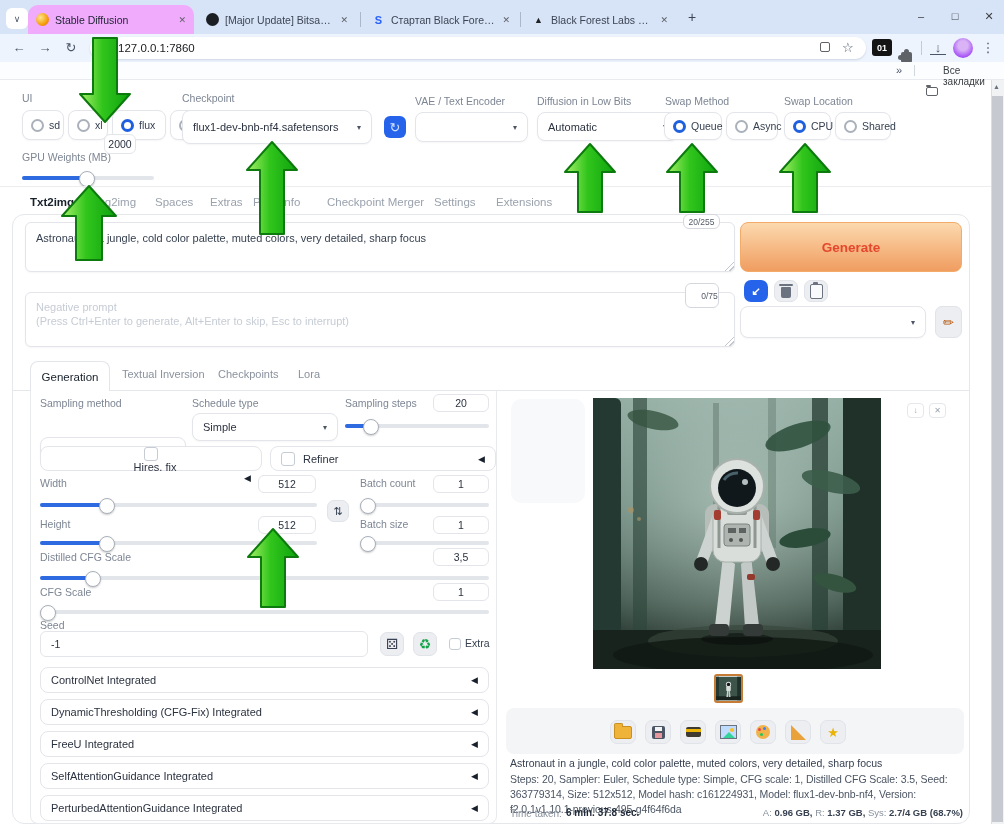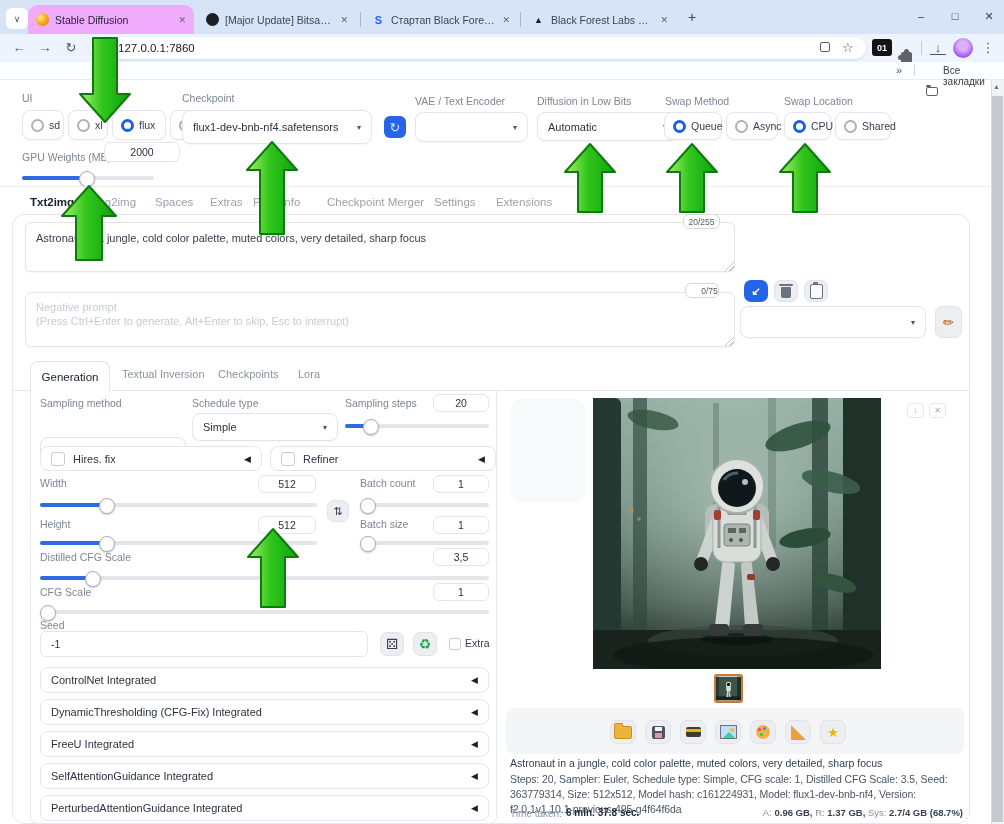--- a/index.html
+++ b/index.html
@@ -159,21 +159,21 @@
   <div class="abs gbox rpill" style="left:112px;top:110px;width:54px;height:30px;">
     <span class="radio on"></span>
       <span class="rlabel">flux</span>
   </div>
   <div class="abs gbox rpill" style="left:170px;top:110px;width:42px;height:30px;">
     <span class="radio"></span>
       <span class="rlabel">all</span>
   </div>
 
   <div class="abs flabel" style="left:22px;top:151px;">GPU Weights (MB)</div>
-  <div class="abs inp" style="left:104px;top:142px;width:76px;height:20px;">2000</div>
+  <div class="abs inp" style="left:104px;top:134px;width:32px;height:20px;">2000</div>
   <div class="abs slider" style="left:22px;top:176px;width:132px;">
     <div class="sfill" style="width:64px;"></div>
       <div class="knob" style="left:57px;"></div>
   </div>
 
   <div class="abs flabel" style="left:182px;top:92px;">Checkpoint</div>
   <div class="abs gbox dd" style="left:182px;top:110px;width:190px;height:34px;">
     <span>flux1-dev-bnb-nf4.safetensors</span>
     <span class="caret">▾</span>
   </div>
@@ -223,28 +223,31 @@
   <div class="abs mtab" style="left:434px;top:196px;">Settings</div>
   <div class="abs mtab" style="left:496px;top:196px;">Extensions</div>
 
   <div class="abs" style="left:12px;top:214px;width:958px;height:610px;border:1px solid #e5e7eb;border-radius:12px;"></div>
 
   <div class="abs gbox" style="left:25px;top:222px;width:710px;height:50px;border-radius:6px;">
     <div style="padding:9px 10px;font-size:11px;color:#374151;">Astronaut in a jungle, cold color palette, muted colors, very detailed, sharp focus</div>
   </div>
   <div class="abs rz" style="left:725px;top:262px;"></div>
   <div class="abs badge" style="left:683px;top:214px;width:37px;height:15px;">20/255</div>
-  <div class="abs badge" style="left:685px;top:283px;width:34px;height:15px;padding-left:15px;">0/75</div>
+  <div class="abs badge" style="left:685px;top:283px;width:34px;height:25px;padding-left:15px;">0/75</div>
 
   <div class="abs gbox" style="left:25px;top:292px;width:710px;height:55px;border-radius:6px;">
     <div style="padding:8px 10px 0;font-size:11px;color:#c6ccd5;">Negative prompt</div>
     <div style="padding:2px 10px 0;font-size:11px;color:#c6ccd5;">(Press Ctrl+Enter to generate, Alt+Enter to skip, Esc to interrupt)</div>
   </div>
   <div class="abs rz" style="left:725px;top:337px;"></div>
 
+  <div class="abs" style="left:740px;top:222px;width:222px;height:50px;border-radius:8px;border:1px solid #f3ab6a;background:linear-gradient(180deg,#fcd9ae,#f09d60);display:flex;align-items:center;justify-content:center;font-size:13.5px;font-weight:bold;color:#e5472c;">
+      <span>Generate</span>
+    </div>
   <div class="abs" style="left:744px;top:280px;width:24px;height:22px;background:#2563eb;border-radius:7px;display:flex;align-items:center;justify-content:center;color:#fff;font-size:11px;font-weight:bold;">
       <span>↙</span>
     </div>
   <div class="abs iconbtn" style="left:774px;top:280px;width:24px;height:22px;">
       <span class="ic-trash"></span>
     </div>
   <div class="abs iconbtn" style="left:804px;top:280px;width:24px;height:22px;">
       <span class="ic-clip"></span>
     </div>
   <div class="abs gbox dd" style="left:740px;top:306px;width:186px;height:32px;">
@@ -274,21 +277,21 @@
     <span>Simple</span>
       <span class="caret">▾</span>
   </div>
   <div class="abs flabel" style="left:345px;top:397px;">Sampling steps</div>
   <div class="abs inp" style="left:433px;top:394px;width:56px;height:18px;">20</div>
   <div class="abs slider" style="left:345px;top:424px;width:144px;">
     <div class="sfill" style="width:25px;"></div>
       <div class="knob" style="left:18px;"></div>
   </div>
 
-  <div class="abs acc" style="left:40px;top:446px;width:222px;height:25px;">
+  <div class="abs acc" style="left:40px;top:446px;width:222px;height:25px;flex-direction:column;">
     <span class="cb"></span>
       <span style="margin-left:8px;">Hires. fix</span>
     <span class="tri">◀</span>
   </div>
   <div class="abs acc" style="left:270px;top:446px;width:226px;height:25px;">
     <span class="cb"></span>
       <span style="margin-left:8px;">Refiner</span>
     <span class="tri">◀</span>
   </div>
 

